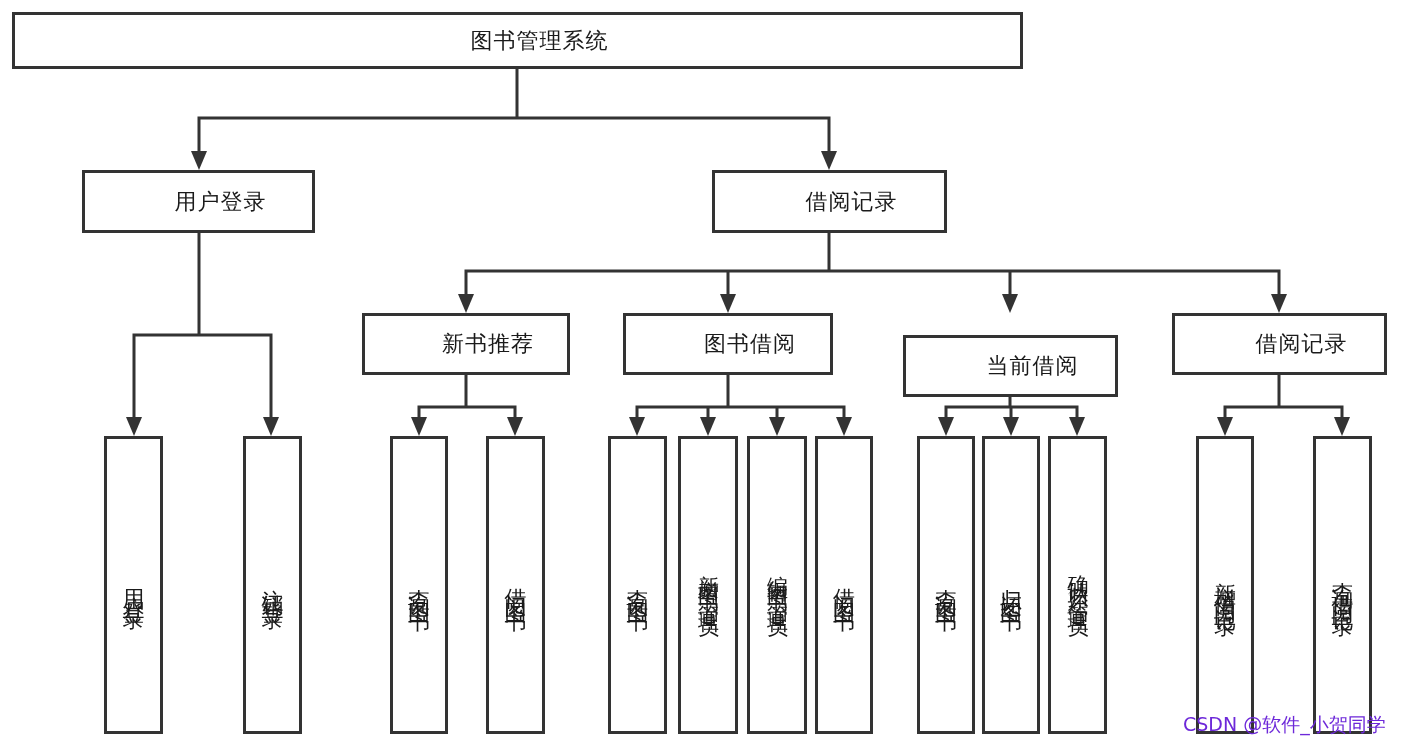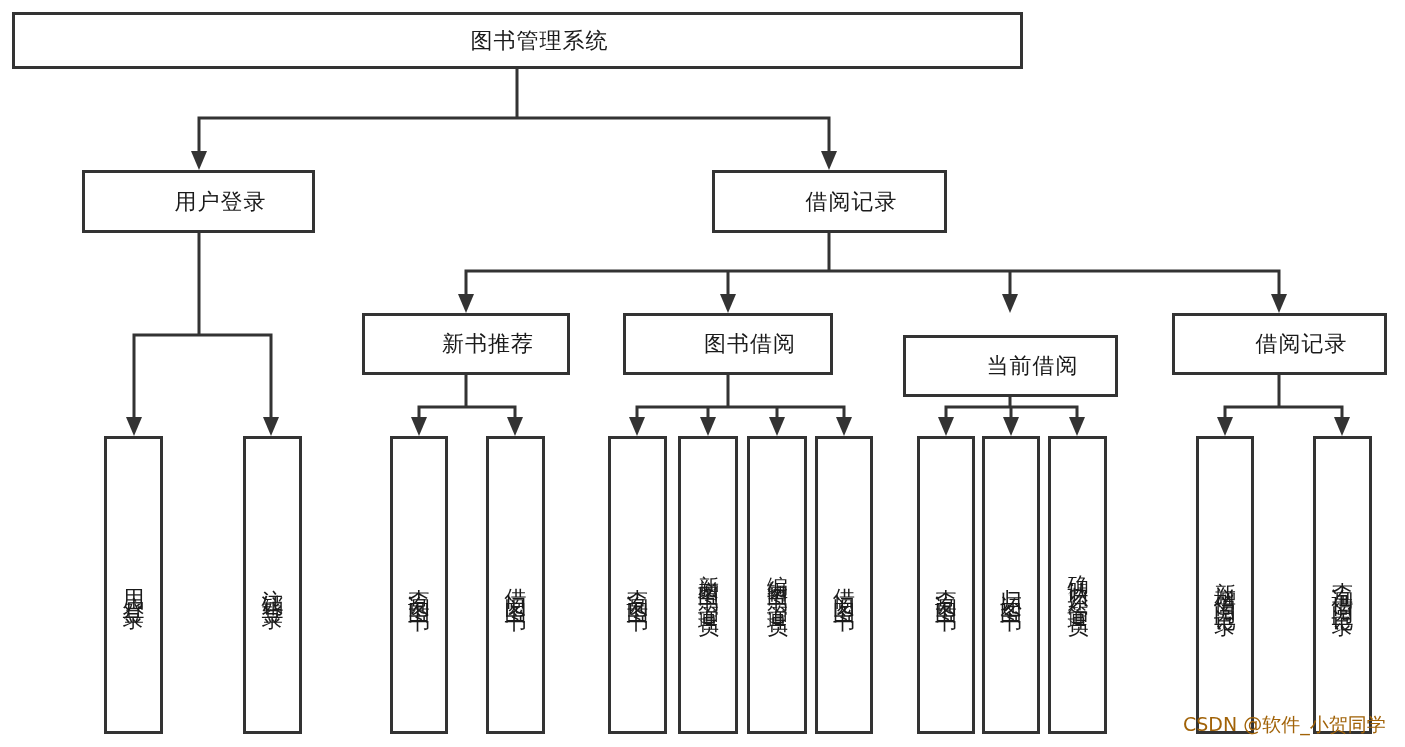--- a/index.html
+++ b/index.html
@@ -17,21 +17,21 @@
   }
   .hbox { font-size:22px; letter-spacing:1px; white-space:nowrap;padding-left:44px; }
   .vbox .vtext {
     writing-mode:vertical-rl; text-orientation:mixed;
     font-size:22px; letter-spacing:7px; line-height:1;
     white-space:nowrap;
   }
   .vbox-long .vtext { letter-spacing:6px; font-size:21px; }
   .watermark {
     position:absolute; left:1183px; top:712px; z-index:3;
-    font-size:19px; color:#a16207; white-space:nowrap;
+    font-size:19px; color:#6d28d9; white-space:nowrap;
   }
 </style>
 </head>
 <body>
 
 <div class="stage">
 
   <svg class="connectors" width="1405" height="747" viewBox="0 0 1405 747">
     <g stroke="#333333" stroke-width="3" fill="none">
 

